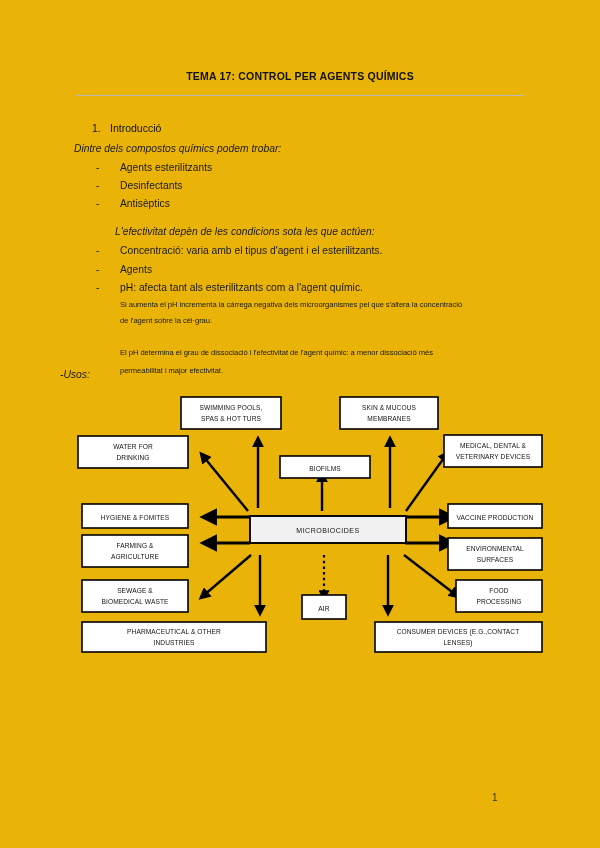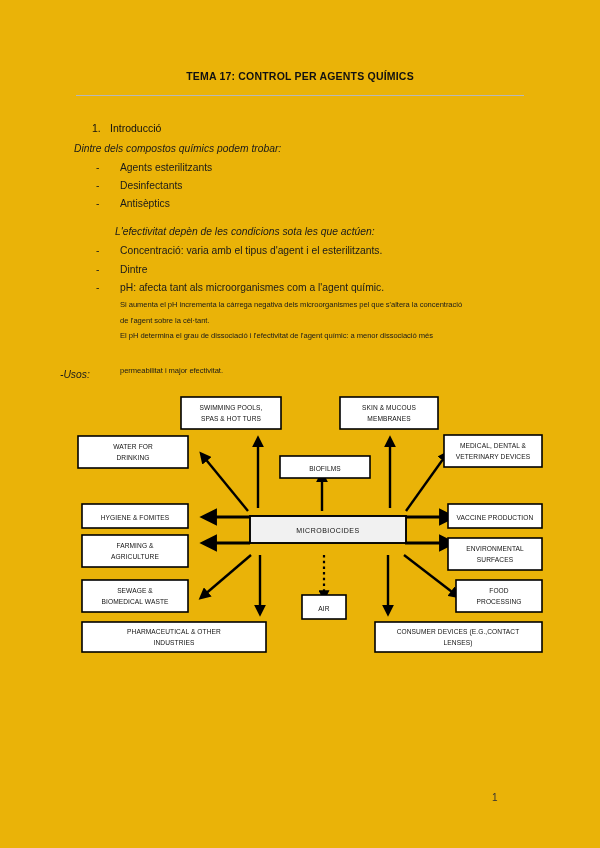--- a/index.html
+++ b/index.html
@@ -95,21 +95,21 @@
   .subpara {
     position: absolute;
     left: 120px;
     font-size: 7.6px;
     color: #1a1a1a;
     white-space: nowrap;
     letter-spacing: -0.05px;
   }
   .s1 { top: 300px; }
   .s2 { top: 316px; }
-  .s3 { top: 331px; }
+  .s3 { top: 348px; }
   .s4 { top: 366px; }
 
   
   #diagram {
     position: absolute;
     left: 68px;
     top: 383px;
     width: 476px;
     height: 280px;
   }
@@ -180,28 +180,28 @@
   <div class="bullet b3">
     <span class="dash">-</span><span class="btxt">Antisèptics</span>
   </div>
 
   <div class="para p-eff">L'efectivitat depèn de les condicions sota les que actúen:</div>
 
   <div class="bullet b4">
     <span class="dash">-</span><span class="btxt">Concentració: varia amb el tipus d'agent i el esterilitzants.</span>
   </div>
   <div class="bullet b5">
-    <span class="dash">-</span><span class="btxt">Dintre</span>
+    <span class="dash">-</span><span class="btxt">Agents</span>
   </div>
   <div class="bullet b6">
-    <span class="dash">-</span><span class="btxt">pH: afecta tant als microorganismes com a l'agent químic.</span>
+    <span class="dash">-</span><span class="btxt">pH: afecta tant als esterilitzants com a l'agent químic.</span>
   </div>
 
   <div class="subpara s1">Si aumenta el pH incrementa la cárrega negativa dels microorganismes pel que s'altera la concentració</div>
-  <div class="subpara s2">de l'agent sobre la cèl·tant.</div>
+  <div class="subpara s2">de l'agent sobre la cèl·grau.</div>
   <div class="subpara s3">El pH determina el grau de dissociació i l'efectivitat de l'agent químic: a menor dissociació més</div>
   <div class="subpara s4">permeabilitat i major efectivitat.</div>
 
   <div class="para p-usos">-Usos:</div>
 
   <div id="diagram">
     <svg width="476" height="280" viewBox="0 0 476 280" xmlns="http://www.w3.org/2000/svg">
       <defs>
         <marker id="ah" markerWidth="5" markerHeight="5" refX="2.6" refY="2.5" orient="auto" markerUnits="strokeWidth">
           <path d="M0,0 L5,2.5 L0,5 z" fill="#000000"></path>

